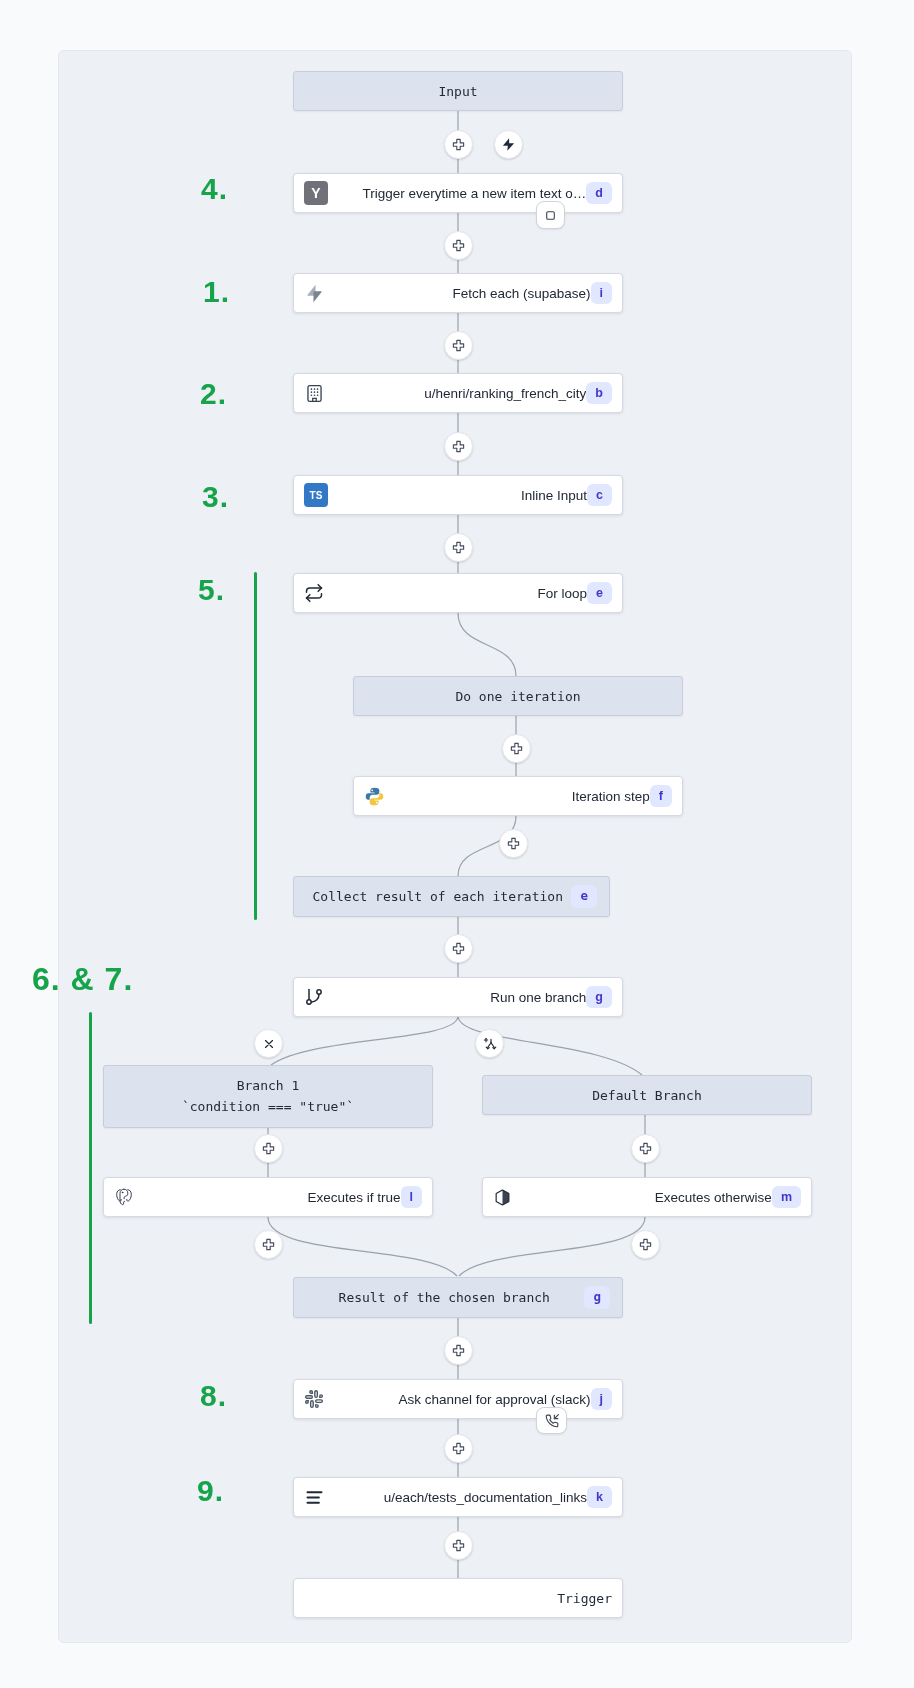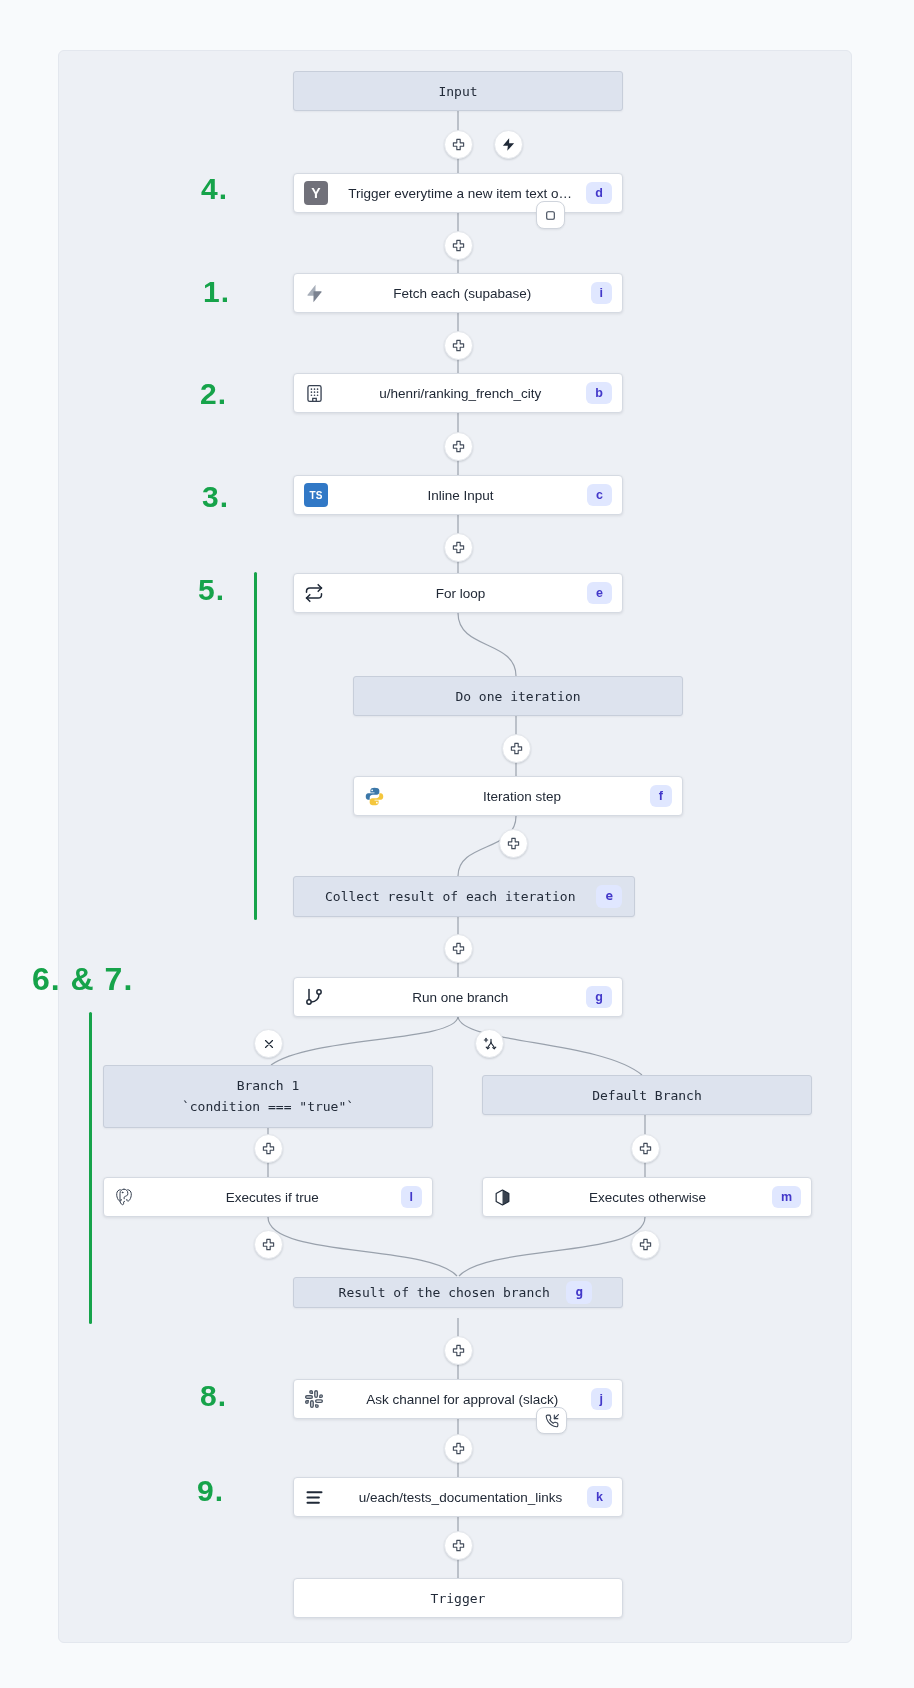--- a/index.html
+++ b/index.html
@@ -31,21 +31,21 @@
   .vnode .badge{margin-right:2px;}
   .vnode.branch{flex-direction:column;line-height:1.55;text-align:right;}
   
   .node{
     position:absolute;box-sizing:border-box;height:40px;width:330px;
     background:#ffffff;border:1px solid #d5dae2;border-radius:4px;
     display:flex;align-items:center;padding:0 10px;
     box-shadow:0 1px 3px rgba(16,24,40,.10);
   }
   .node .nicon{width:30px;display:flex;align-items:center;justify-content:flex-start;flex:0 0 30px;}
-  .node .nlabel{flex:1;text-align:center;font-size:13.5px;color:#212936;}
+  .node .nlabel{flex:1;text-align:right;font-size:13.5px;color:#212936;}
   .node.mono .nlabel{font-family:"DejaVu Sans Mono","Liberation Mono",monospace;font-size:13px;color:#222b39;}
   .badge{
     display:inline-block;background:#e0e7ff;color:#4338ca;
     font-weight:bold;font-size:12.5px;line-height:1;
     padding:5px 9px;border-radius:6px;flex:0 0 auto;
   }
   .hn-icon{
     width:24px;height:24px;background:#71717a;border-radius:4px;color:#fff;
     display:flex;align-items:center;justify-content:center;
     font-weight:bold;font-size:14px;
@@ -105,32 +105,32 @@
 <div class="ann" style="left:197px;top:1476px">9.</div>
 <div class="gline" style="left:254px;top:572px;height:348px"></div>
 <div class="gline" style="left:89px;top:1012px;height:312px"></div>
 
 <div class="vnode" style="left:293px;top:71px;width:330px;height:40px">
   <span class="vlabel">Input</span>
 </div>
 <div class="vnode" style="left:353px;top:676px;width:330px;height:40px">
   <span class="vlabel">Do one iteration</span>
 </div>
-<div class="vnode" style="left:293px;top:876px;width:342px;height:41px;padding:0 10px">
+<div class="vnode" style="left:293px;top:876px;width:317px;height:41px;padding:0 10px">
   <span class="vlabel">Collect result of each iteration</span>
   <span class="badge">e</span>
 </div>
 <div class="vnode branch" style="left:103px;top:1065px;width:330px;height:63px">
   <span>Branch 1</span>
   <span>`condition === "true"`</span>
 </div>
 <div class="vnode" style="left:482px;top:1075px;width:330px;height:40px">
   <span class="vlabel">Default Branch</span>
 </div>
-<div class="vnode" style="left:293px;top:1277px;width:330px;height:31px;padding:0 28px">
+<div class="vnode" style="left:293px;top:1277px;width:330px;height:41px;padding:0 10px">
   <span class="vlabel">Result of the chosen branch</span>
   <span class="badge">g</span>
 </div>
 
 <div class="node" style="left:293px;top:173px">
   <span class="nicon">
     <span class="hn-icon">Y</span>
   </span>
   <span class="nlabel">Trigger everytime a new item text o…</span>
   <span class="badge">d</span>

